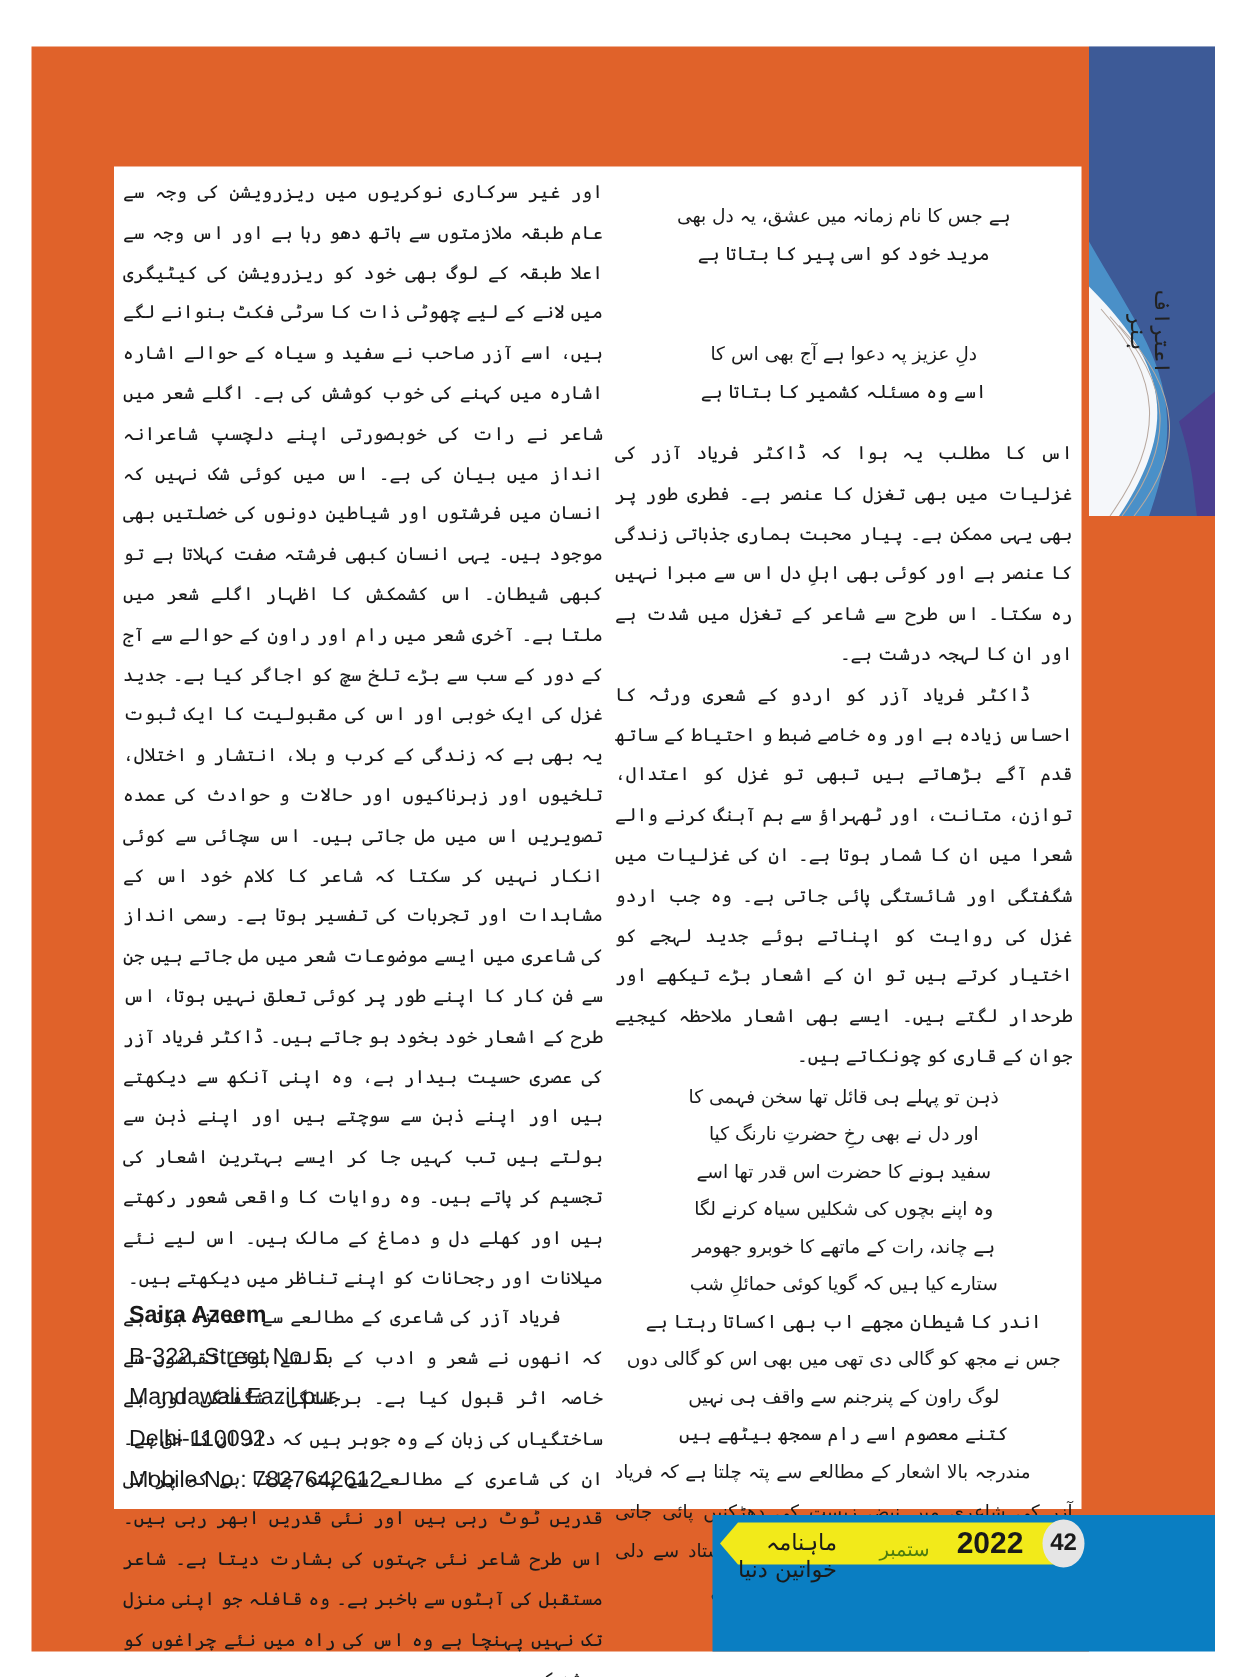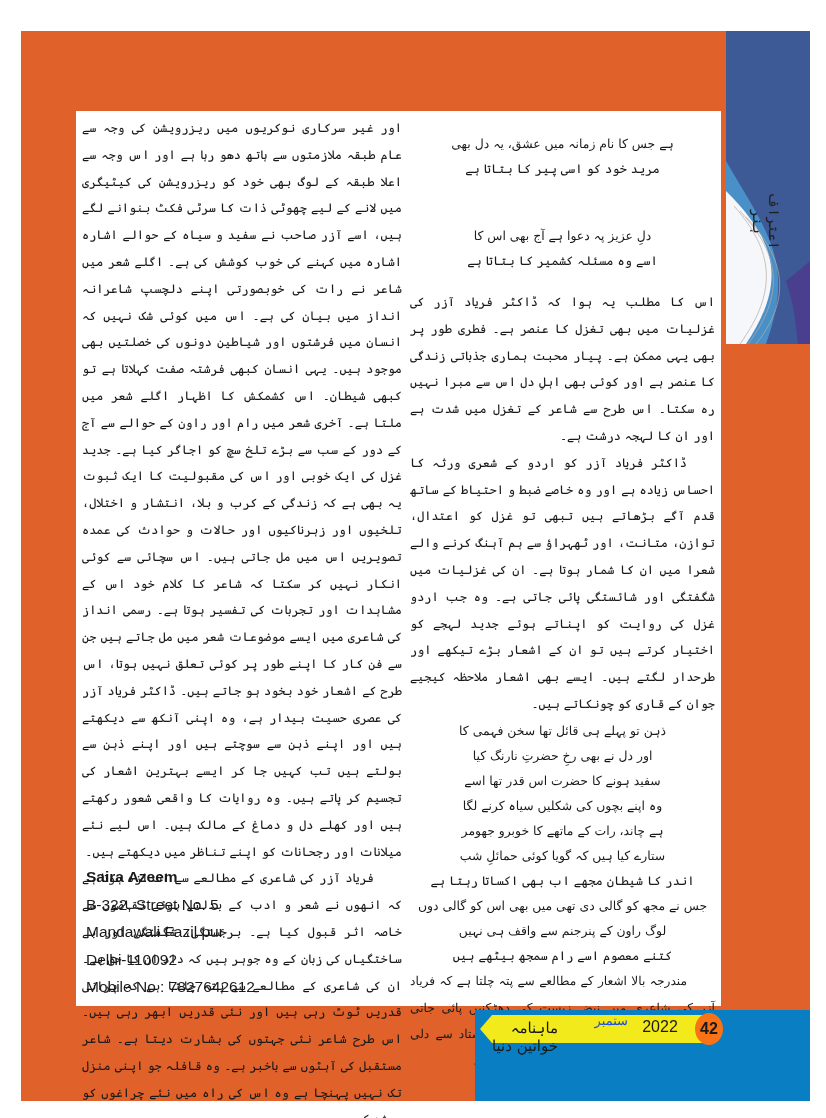--- a/index.html
+++ b/index.html
@@ -60,30 +60,30 @@
     }
     .footer-label {
       position: absolute; left: 480px; top: 1013px; width: 250px; height: 32px;
     }
     .footer-label svg { position: absolute; left: 0; top: 0; }
     .footer-mag {
       position: absolute; left: 4px; top: 6px; width: 74px; font-size: 15px;
       font-family: "DejaVu Serif", serif; color: #1a1a1a; direction: rtl; text-align: right;
     }
     .footer-month {
-      position: absolute; left: 98px; top: 0; width: 50px; font-size: 13px;
-      font-family: "DejaVu Serif", serif; color: #1d4ed8; direction: rtl; 
+      position: absolute; left: 98px; top: 12px; width: 50px; font-size: 13px;
+      font-family: "DejaVu Serif", serif; color: #4d7c0f; direction: rtl; text-align: center;
     }
     .footer-year {
-      position: absolute; left: 152px; top: 5px; width: 56px; font-size: 16px; font-weight: normal;
+      position: absolute; left: 152px; top: 5px; width: 56px; font-size: 20px; font-weight: bold;
       font-family: "Liberation Sans", sans-serif; color: #1a1a1a; text-align: center;
     }
     .page-num {
       position: absolute; left: 215px; top: 0px; width: 28px; height: 32px;
-      border-radius: 50%; background: #f97316; color: #1a1a1a;
+      border-radius: 50%; background: #e5e5e5; color: #1a1a1a;
       font-family: "Liberation Sans", sans-serif; font-weight: bold; font-size: 16px;
       line-height: 32px; text-align: center;
     }
   </style>
 </head>
 <body>
 
 <div class="page-orange"></div>
 
 <div class="side-tab">

